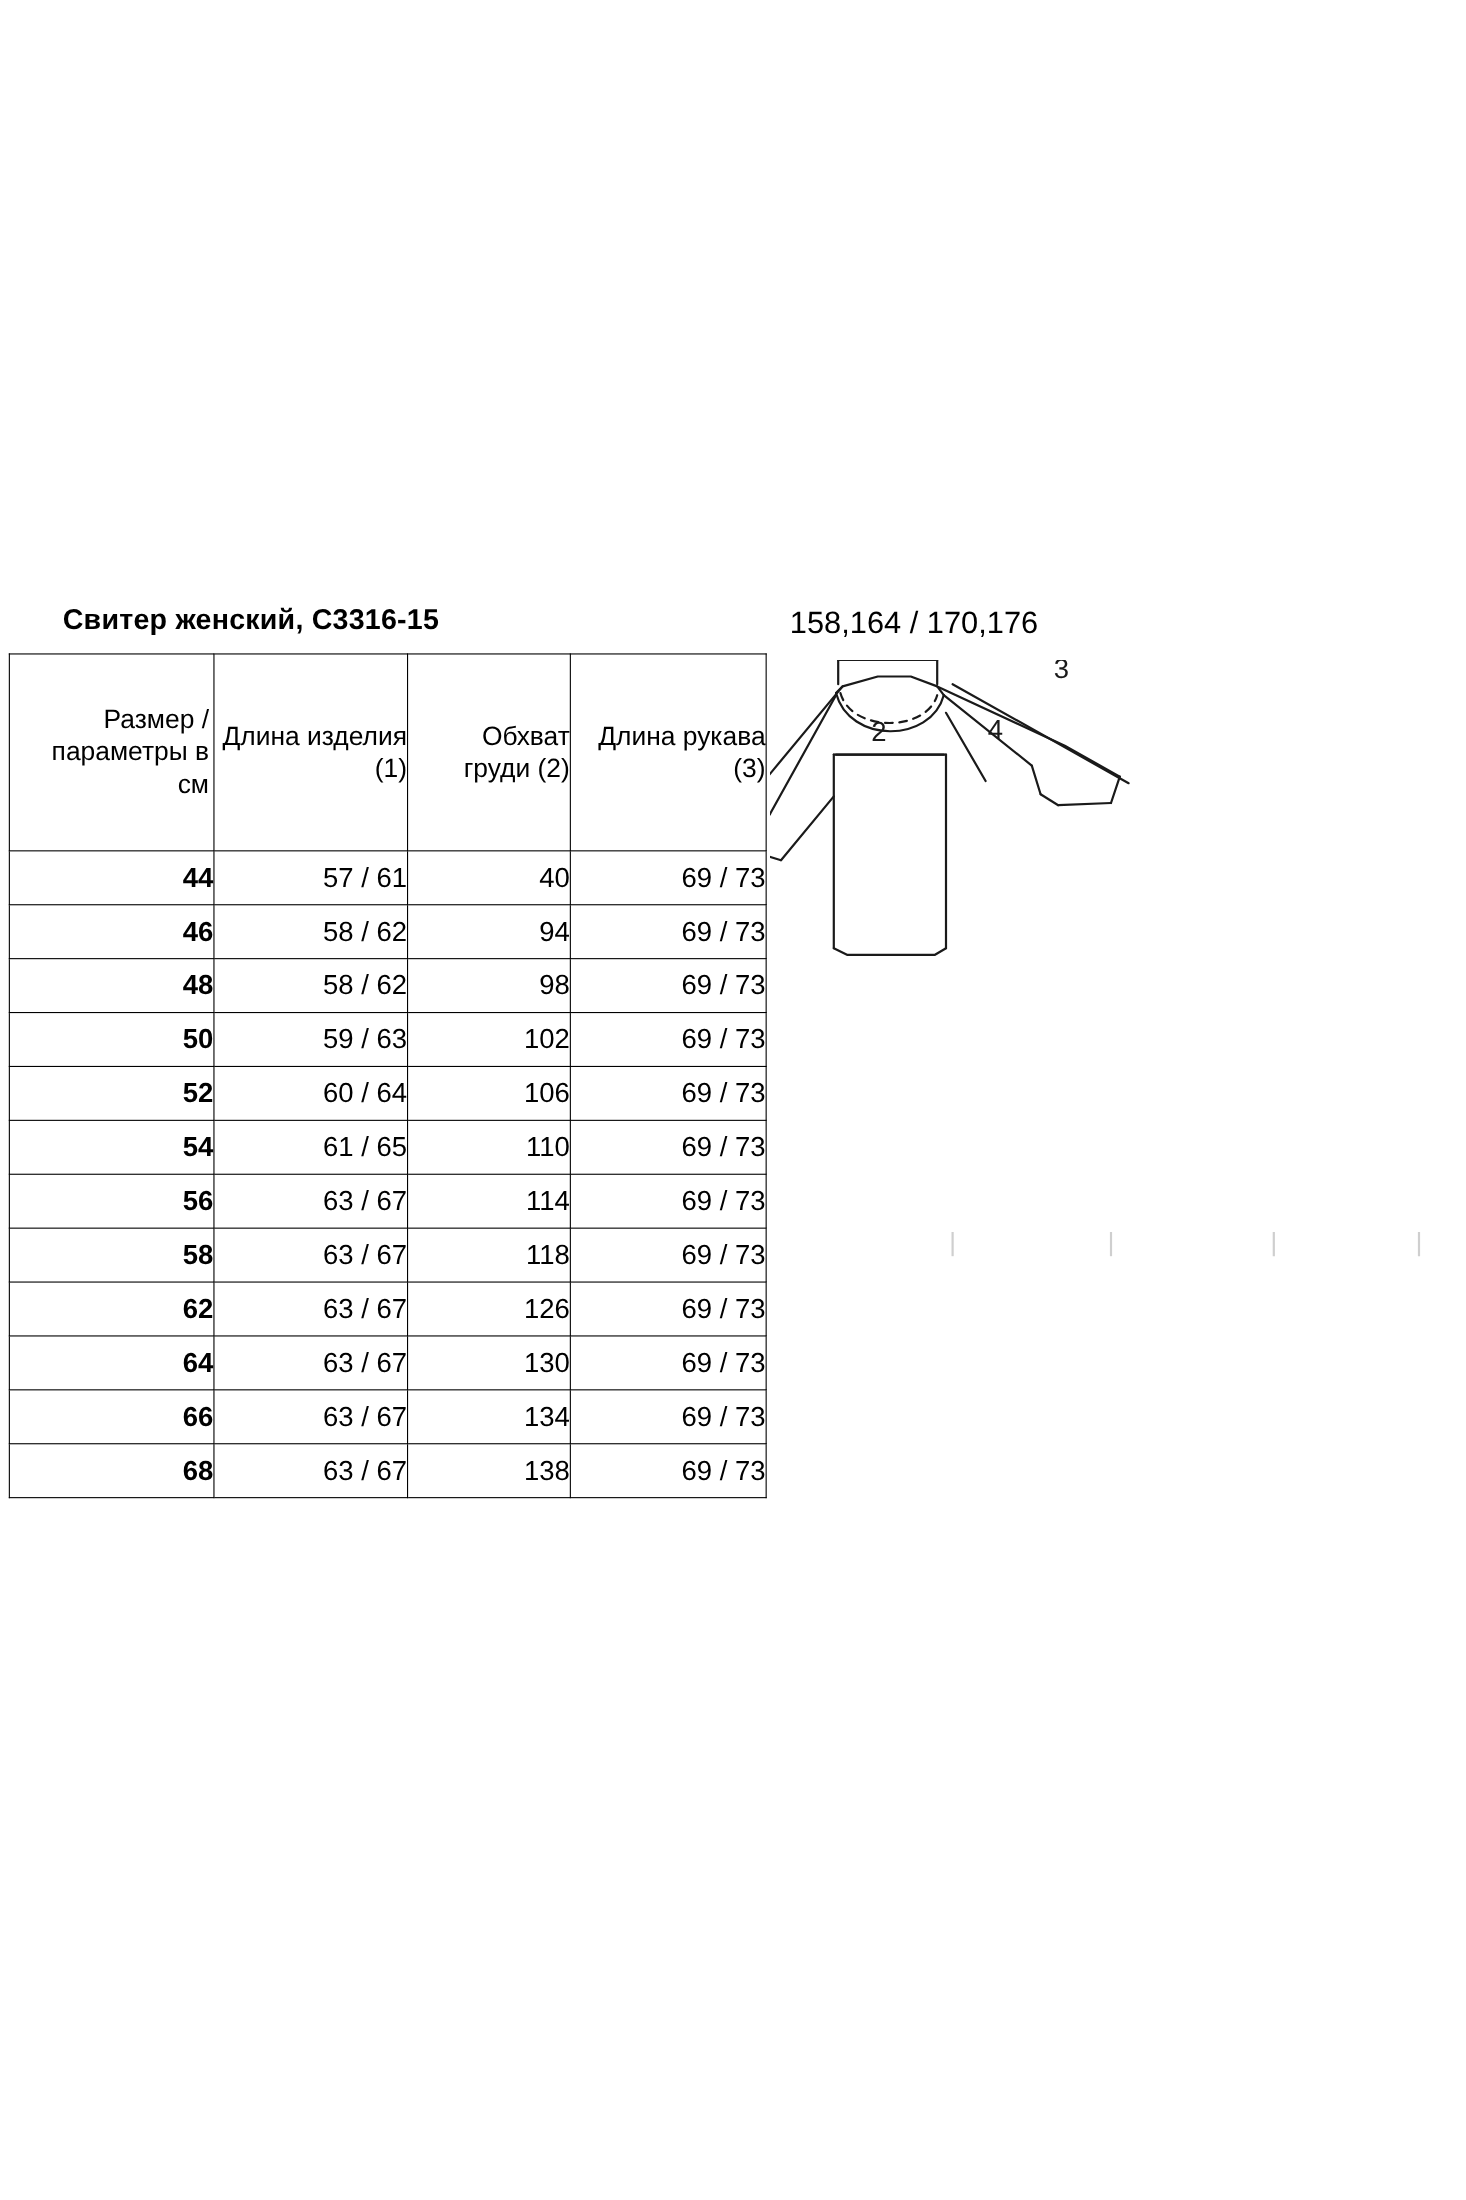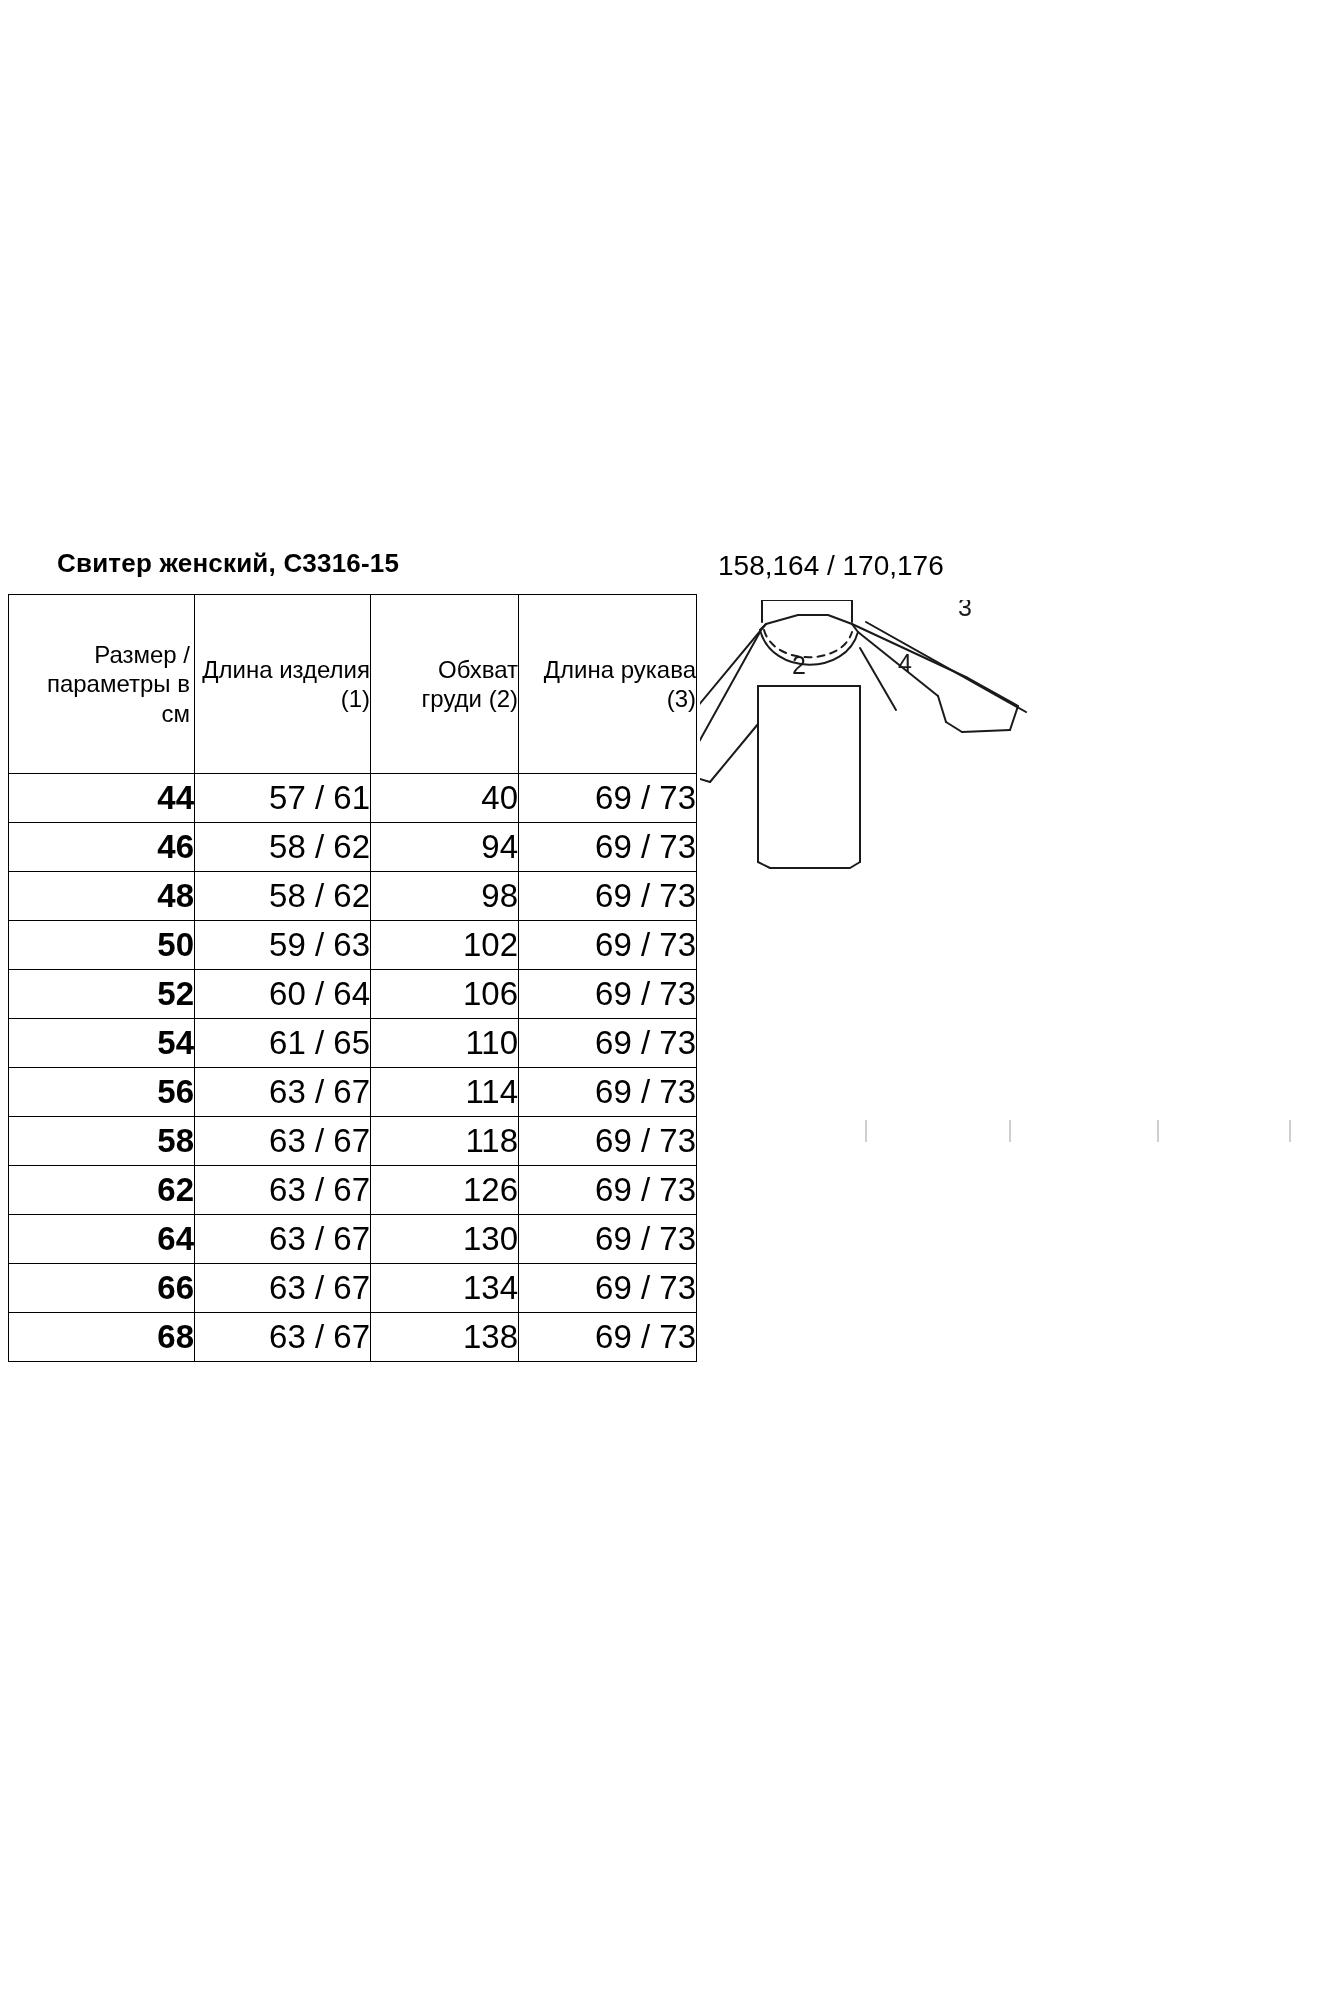--- a/index.html
+++ b/index.html
@@ -81,21 +81,21 @@
   }
   .size-table thead th.head-param {
     text-align: right;
     padding-left: 8px;
     padding-right: 4px;
   }
   .size-table tbody td.size-col {
     font-weight: bold;
   }
   .size-table tbody td {
-    font-size: 33px;
+    font-size: 25px;
   }
   .nowrap { white-space: nowrap; }
 
   
   .drawing {
     position: absolute;
     left: 700px;
     top: 600px;
     width: 620px;
     height: 560px;

